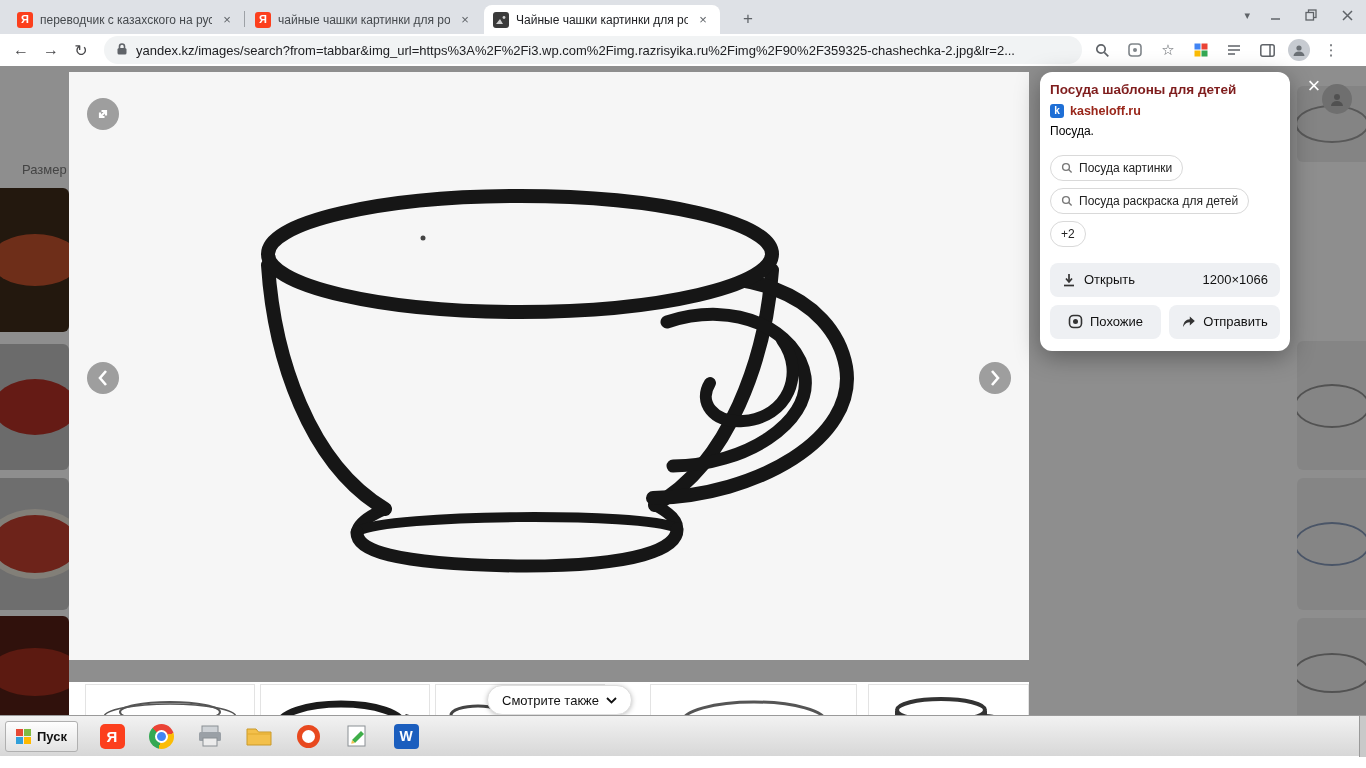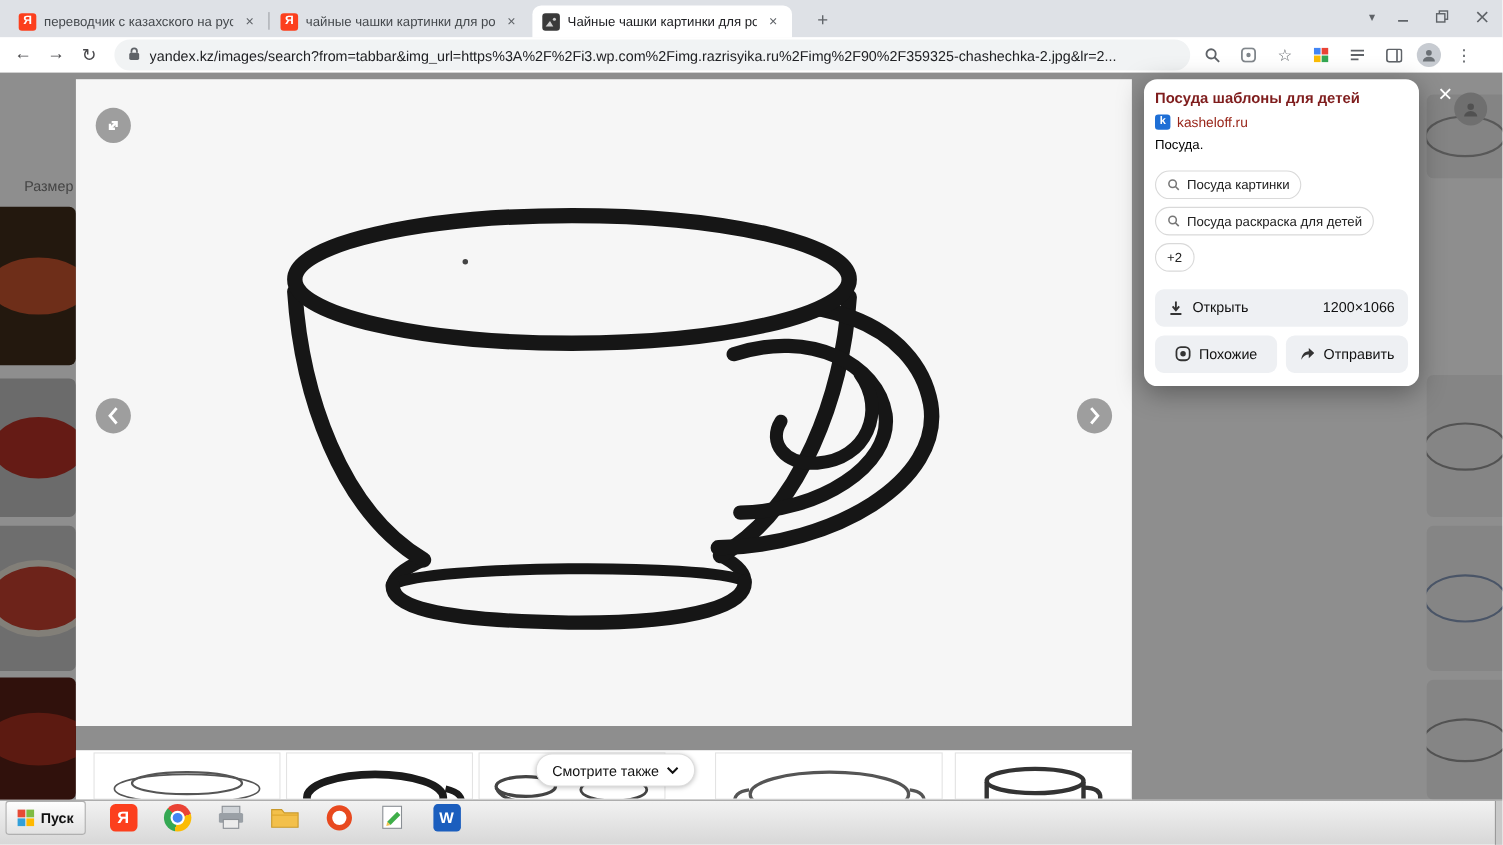--- a/index.html
+++ b/index.html
@@ -57,32 +57,32 @@
   
   .thumbs{position:absolute;left:69px;top:616px;width:960px;height:45px;background:#fff}
   .tile{position:absolute;top:2px;height:43px;background:#fff;border:1px solid #e3e3e3;overflow:hidden}
   .see-also{position:absolute;left:487px;top:619px;height:30px;border-radius:15px;background:#fff;border:1px solid #ddd;box-shadow:0 1px 5px rgba(0,0,0,.25);display:flex;align-items:center;gap:7px;padding:0 14px;font-size:13px;color:#111;cursor:pointer;white-space:nowrap}
 
   
   .panel{position:absolute;left:1040px;top:6px;width:250px;background:#fff;border-radius:12px;box-shadow:0 6px 24px rgba(0,0,0,.35);padding:10px 10px 12px}
   .panel-title{font-size:13.5px;font-weight:bold;color:#7f1d1d;line-height:1.25}
   .source-row{display:flex;align-items:center;gap:6px;margin-top:5px;cursor:pointer}
   .source-fav{width:14px;height:14px;border-radius:3px;background:#1e6fd6;color:#fff;font-size:10px;font-weight:bold;display:flex;align-items:center;justify-content:center;line-height:1}
-  .source-name{font-size:12.5px;color:#99261a;font-weight:normal}
+  .source-name{font-size:12.5px;color:#99261a;font-weight:bold}
   .panel-desc{font-size:12px;color:#000;margin-top:6px}
   .chips{margin-top:17px;display:flex;flex-wrap:wrap;gap:7px}
   .chip{display:inline-flex;align-items:center;gap:6px;border:1px solid #d9d9d9;border-radius:14px;padding:5px 10px;font-size:12px;color:#222;cursor:pointer;background:#fff}
   .open-btn{margin-top:16px;height:34px;border-radius:8px;background:#eef0f3;display:flex;align-items:center;justify-content:space-between;padding:0 12px;cursor:pointer}
   .open-left{display:flex;align-items:center;gap:8px;font-size:13px;color:#111}
   .open-res{font-size:13px;color:#111}
   .btn-row{display:flex;gap:8px;margin-top:8px}
   .pbtn{flex:1;height:34px;border-radius:8px;background:#eef0f3;display:flex;align-items:center;justify-content:center;gap:7px;font-size:13px;color:#111;cursor:pointer}
 
   
-  .taskbar{position:absolute;left:0;bottom:0;width:1366px;height:41px;background:linear-gradient(#f2f2f2,#d7d7d7);border-top:1px solid #9a9a9a;display:flex;}
+  .taskbar{position:absolute;left:0;bottom:12px;width:1366px;height:41px;background:linear-gradient(#f2f2f2,#d7d7d7);border-top:1px solid #9a9a9a;display:flex;align-items:center}
   .start-btn{margin-left:5px;height:31px;padding:0 10px;display:flex;align-items:center;gap:6px;background:linear-gradient(#fefefe,#e2e2e2);border:1px solid #b0b0b0;border-radius:3px;font-size:13px;font-weight:bold;color:#111;cursor:pointer}
   .flag{display:grid;grid-template-columns:7px 7px;grid-template-rows:7px 7px;gap:1px}
   .flag i{display:block}
   .task-ico{width:30px;height:30px;margin-left:19px;display:flex;align-items:center;justify-content:center;cursor:pointer}
   .ya-sq{width:25px;height:25px;border-radius:5px;background:#fc3f1d;color:#fff;font-weight:bold;font-size:15px;display:flex;align-items:center;justify-content:center}
   .chrome-ico{width:25px;height:25px;border-radius:50%;background:conic-gradient(from -45deg,#ea4335 0 33%,#fbbc05 33% 66%,#34a853 66% 100%);position:relative}
   .chrome-ico i{position:absolute;inset:6px;background:#4285f4;border:2px solid #fff;border-radius:50%}
   .opera-ring{width:23px;height:23px;border-radius:50%;border:5px solid #e8491f;background:#fff}
   .word-sq{width:25px;height:25px;border-radius:4px;background:#1b5ebe;color:#fff;font-weight:bold;font-size:14px;display:flex;align-items:center;justify-content:center}
   .tray{margin-left:auto;display:flex;align-items:center;gap:11px;padding-right:16px}

